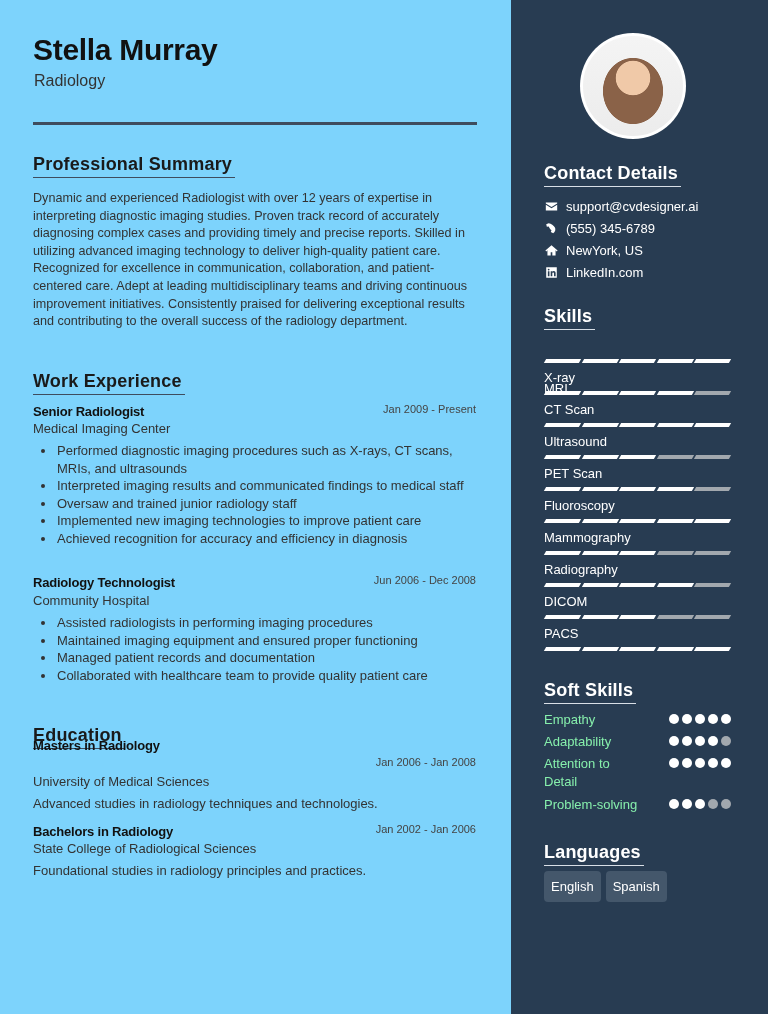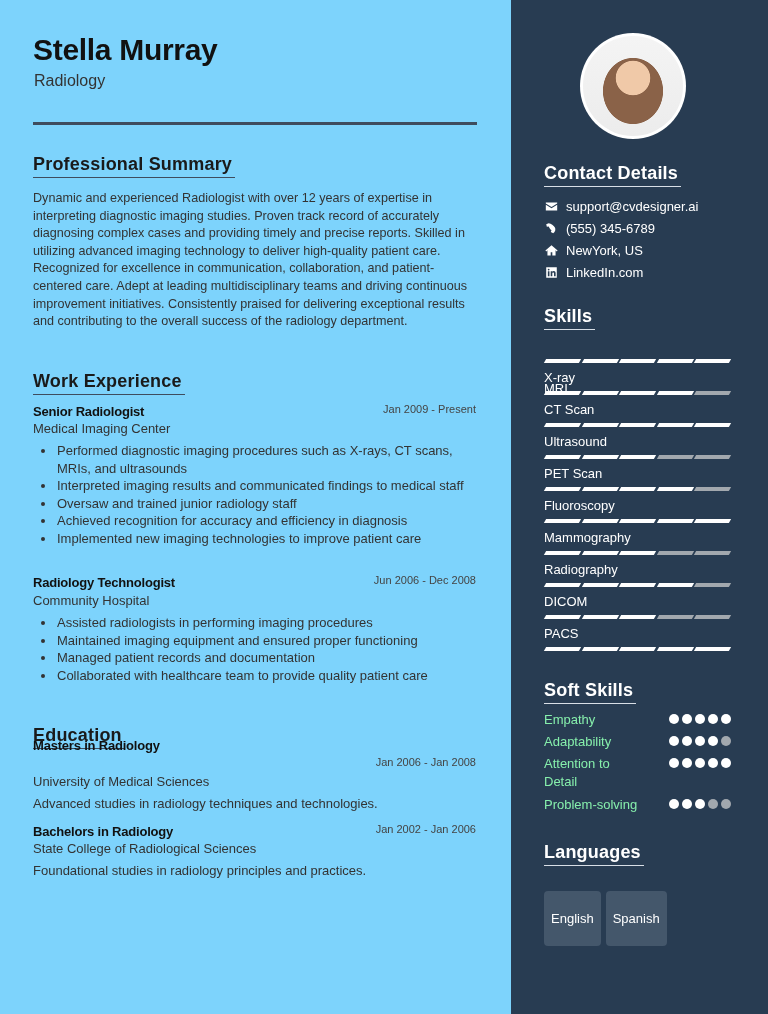--- a/index.html
+++ b/index.html
@@ -37,21 +37,21 @@
   .skill-bar { position: absolute; left: 34px; display: flex; gap: 2.5px; }
   .skill-bar span { display: block; width: 35px; height: 4px; background: #ffffff; transform: skewX(-30deg); }
   .skill-bar span.off { background: #a2a8ae; }
 
   .soft-label { position: absolute; left: 33px; font-size: 13px; color: #86efac; line-height: 18px; width: 95px; }
   .dots { position: absolute; left: 158px; display: flex; gap: 3px; }
   .dots span { display: block; width: 10px; height: 10px; border-radius: 50%; background: #fff; }
   .dots span.off { background: #a2a8ae; }
 
   .lang-wrap { position: absolute; left: 33px; top: 871px; display: flex; gap: 5px; }
-  .lang-chip { background: #44576b; border-radius: 4px; padding: 20px 7px; font-size: 13px; color: #fff; margin-top: 20px; }
+  .lang-chip { background: #44576b; border-radius: 4px; padding: 8px 7px; font-size: 13px; color: #fff; }
 </style>
 </head>
 <body>
 
 <div class="main">
   <div class="name">Stella Murray</div>
   <div class="role">Radiology</div>
   <div class="divider"></div>
 
   <div class="section-title" style="top:154px">Professional Summary</div>
@@ -59,22 +59,22 @@
 
   <div class="section-title" style="top:371px">Work Experience</div>
 
   <div class="entry-title" style="top:404px">Senior Radiologist</div>
   <div class="entry-date" style="top:403px">Jan 2009 - Present</div>
   <div class="entry-org" style="top:421px">Medical Imaging Center</div>
   <ul class="bullets" style="top:442px">
     <li>Performed diagnostic imaging procedures such as X-rays, CT scans, MRIs, and ultrasounds</li>
     <li>Interpreted imaging results and communicated findings to medical staff</li>
     <li>Oversaw and trained junior radiology staff</li>
+    <li>Implemented new imaging technologies to improve patient care</li>
     <li>Achieved recognition for accuracy and efficiency in diagnosis</li>
-    <li>Implemented new imaging technologies to improve patient care</li>
   </ul>
 
   <div class="entry-title" style="top:575px">Radiology Technologist</div>
   <div class="entry-date" style="top:574px">Jun 2006 - Dec 2008</div>
   <div class="entry-org" style="top:593px">Community Hospital</div>
   <ul class="bullets" style="top:614px">
     <li>Assisted radiologists in performing imaging procedures</li>
     <li>Maintained imaging equipment and ensured proper functioning</li>
     <li>Managed patient records and documentation</li>
     <li>Collaborated with healthcare team to provide quality patient care</li>

